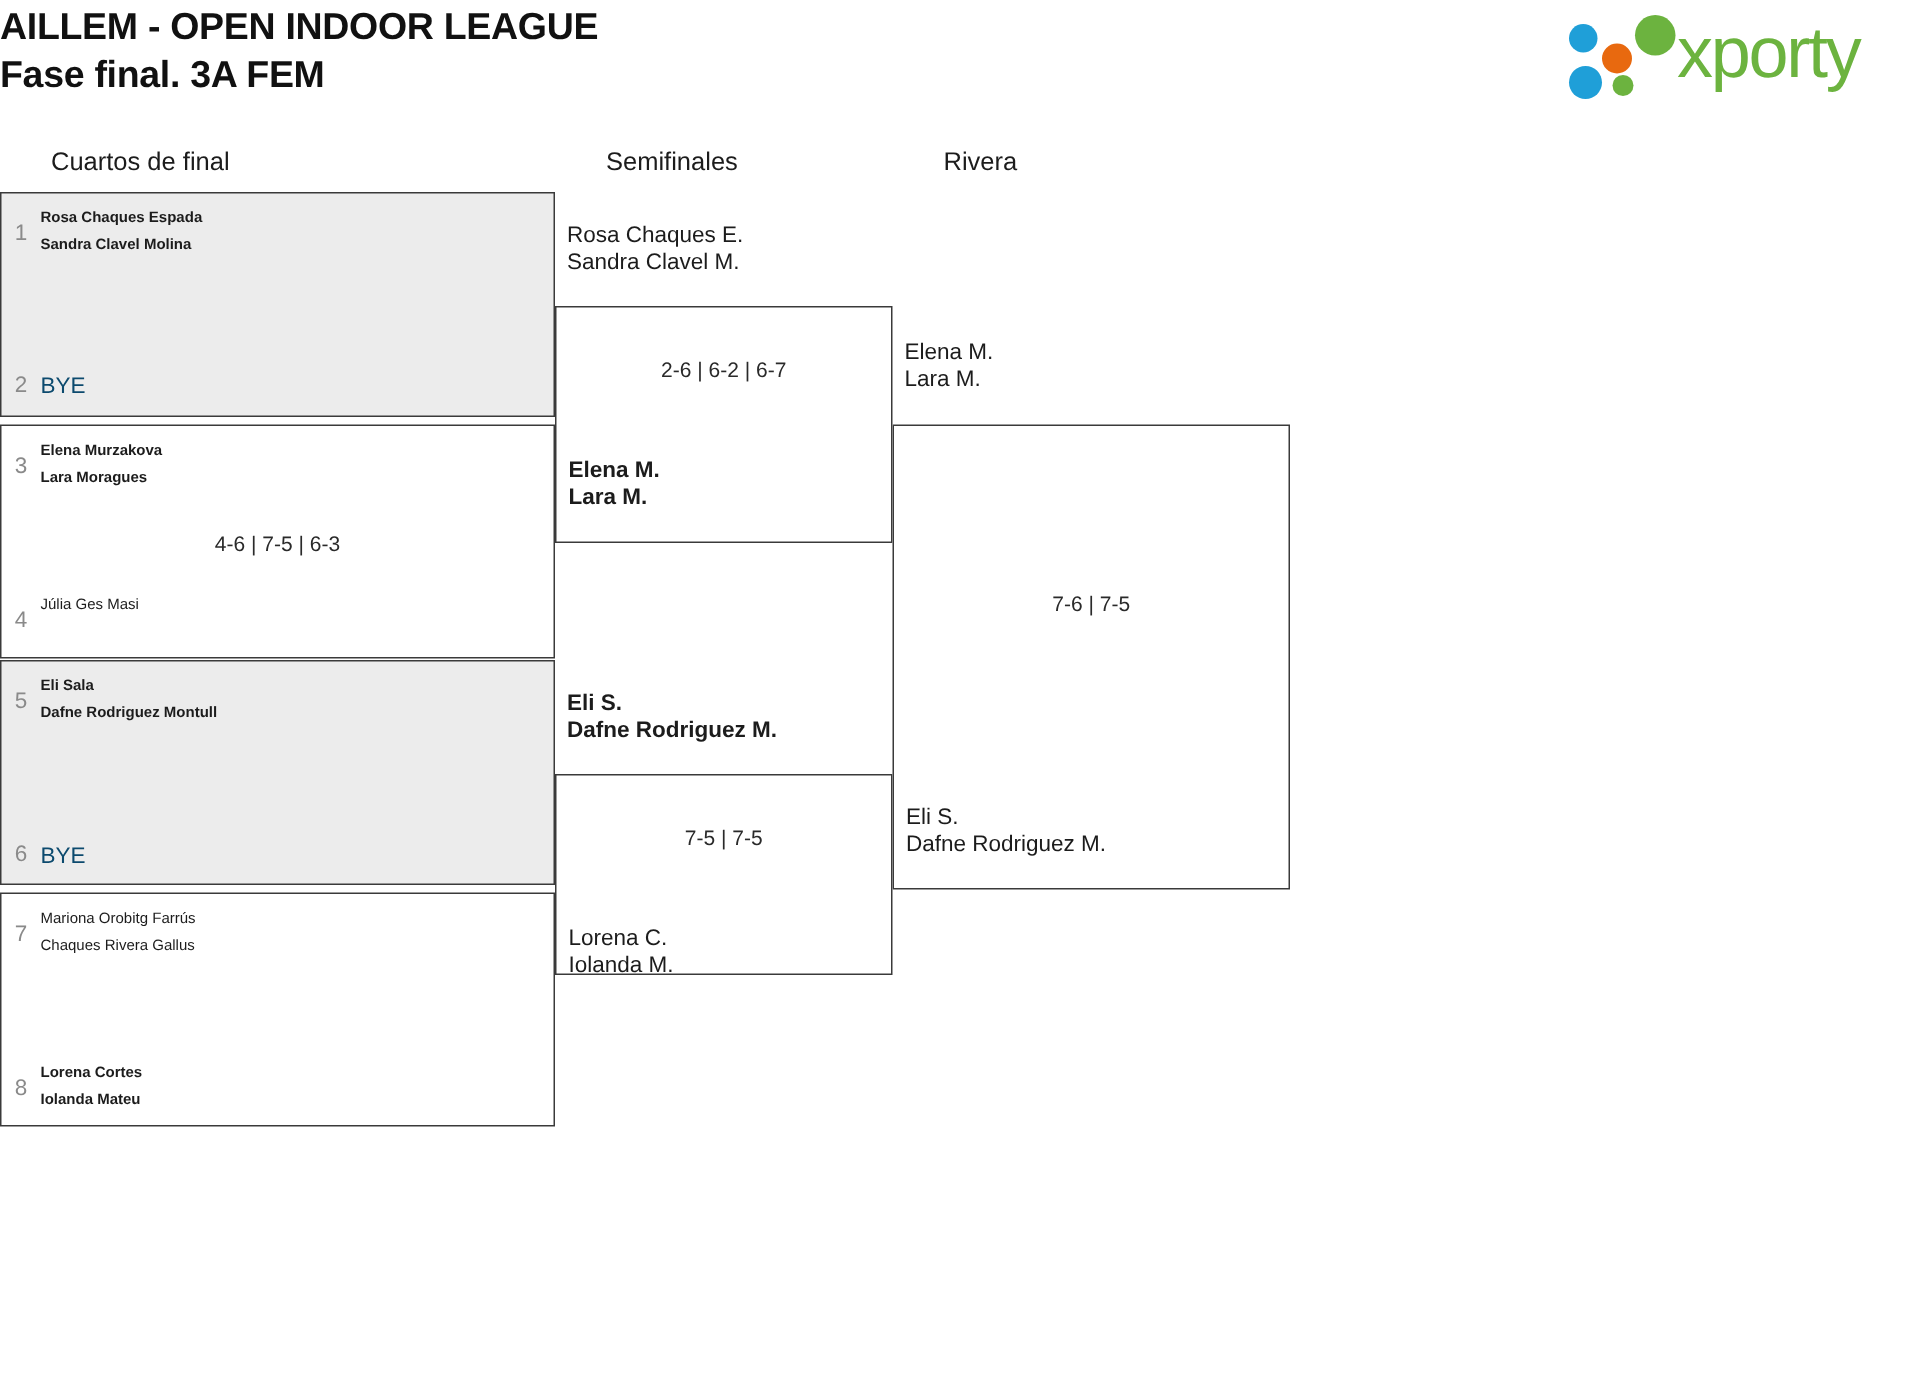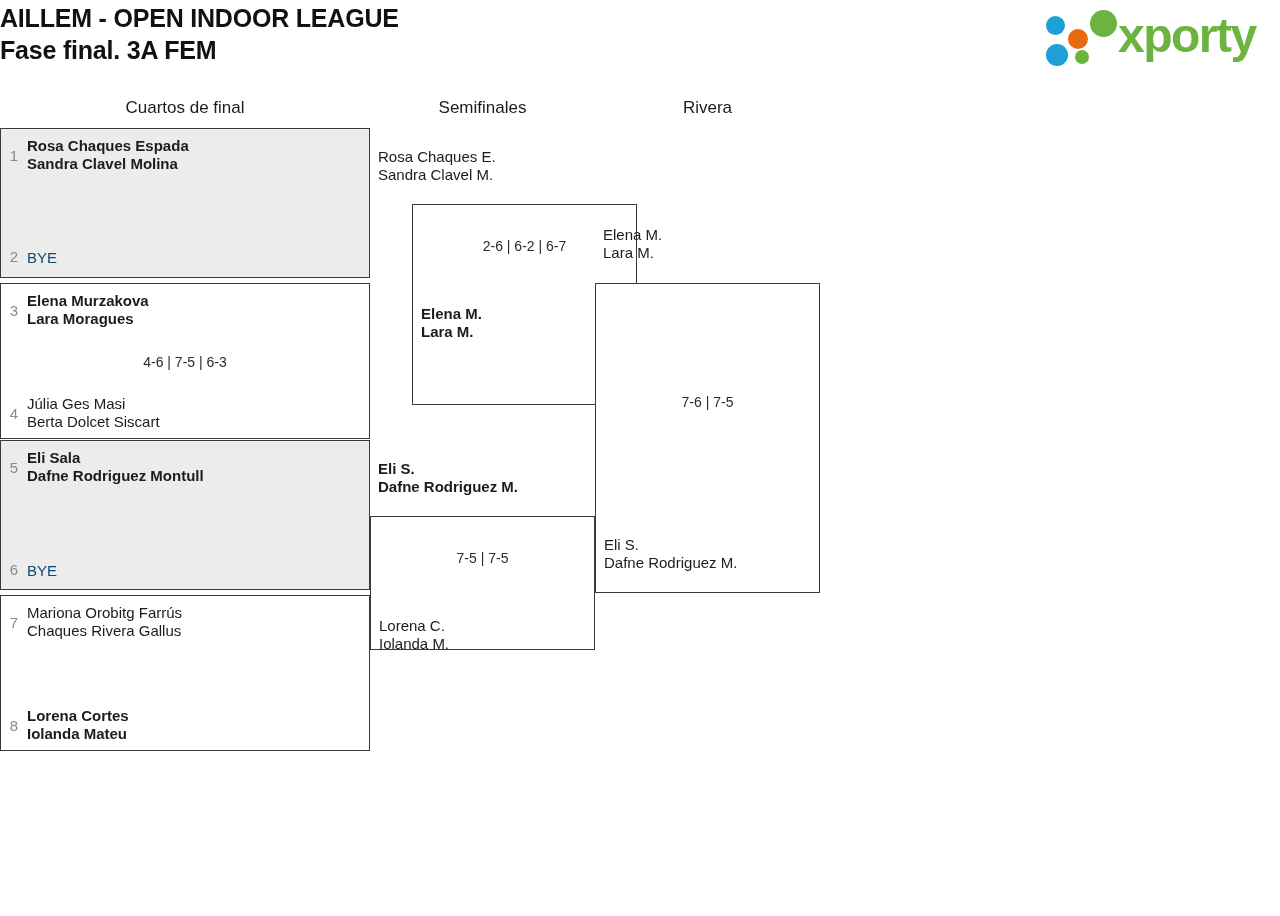--- a/index.html
+++ b/index.html
@@ -19,28 +19,28 @@
   .title-line {
     font-size: 25px; font-weight: bold; letter-spacing: -0.2px;
     line-height: 32px; color: #111111; white-space: nowrap;
   }
 
   .logo { position: absolute; left: 1046px; top: 6px; width: 230px; height: 62px; }
   .logo-dots { position: absolute; left: 0; top: 4px; width: 72px; height: 56px; }
   .dot { position: absolute; border-radius: 50%; }
   .logo-word {
     position: absolute; left: 72px; top: 2px;
-    font-size: 48px; font-weight: bold; letter-spacing: -1.5px;
+    font-size: 48px; font-weight: normal; letter-spacing: -1.5px;
     line-height: 56px;
   }
 
   
   .round-head {
-    position: absolute; text-align: center;
-    font-size: 17px; line-height: 24px; color: #1c1c1c; white-space: nowrap;
+    position: absolute; 
+    font-size: 17px; line-height: 24px; color: #1c1c1c; white-space: nowrap; margin-left: 34px;
   }
 
   
   .match {
     position: absolute;
     border: 1px solid #3a3a3a;
     background: #ffffff;
   }
   .match.shaded { background: #ececec; }
 
@@ -48,21 +48,21 @@
     position: absolute; left: 0; width: 100%;
     display: flex; align-items: flex-start;
   }
   .seed {
     width: 26px; flex: 0 0 26px; text-align: center;
     font-size: 15px; line-height: 19px; color: #8a8a8a;
     padding-top: 9px;
   }
   .players { flex: 1 1 auto; padding-right: 8px; }
   .pname {
-    font-size: 15px; line-height: 18px; color: #1c1c1c;
+    font-size: 10px; line-height: 18px; color: #1c1c1c;
     white-space: nowrap;
   }
   .pname.win { font-weight: bold; }
   .bye {
     font-size: 15px; line-height: 19px; color: #0c4a6e; padding-top: 1px;
   }
   .score {
     position: absolute; left: 0; width: 100%; text-align: center;
     font-size: 14px; line-height: 18px; color: #2a2a2a; white-space: nowrap;
   }
@@ -122,21 +122,20 @@
       <div class="seed">3</div>
       <div class="players">
         <div class="pname win">Elena Murzakova</div>
         <div class="pname win">Lara Moragues</div>
       </div>
     </div>
     <div class="slot" style="top:111px;">
       <div class="seed">4</div>
       <div class="players">
         <div class="pname">Júlia Ges Masi</div>
-        <div class="pname">Berta Dolcet Siscart</div>
       </div>
     </div>
     <div class="score" style="top:69px;">4-6 | 7-5 | 6-3</div>
   </div>
 
   <div class="match shaded" style="left:0px; top:440px; width:370px; height:150px;">
     <div class="slot" style="top:8px;">
       <div class="seed">5</div>
       <div class="players">
         <div class="pname win">Eli Sala</div>
@@ -167,21 +166,21 @@
         <div class="pname win">Iolanda Mateu</div>
       </div>
     </div>
   </div>
 
   <div class="advance" style="left:378px; top:148px; width:210px;">
     <div class="pname">Rosa Chaques E.</div>
     <div class="pname">Sandra Clavel M.</div>
   </div>
 
-  <div class="match" style="left:370px; top:204px; width:225px; height:201px;margin-left:42px;">
+  <div class="match" style="left:370px; top:204px; width:225px; height:158px;">
     <div class="score" style="top:32px;">2-6 | 6-2 | 6-7</div>
     <div class="advance" style="left:8px; top:100px; width:210px;">
       <div class="pname win">Elena M.</div>
       <div class="pname win">Lara M.</div>
     </div>
   </div>
 
   <div class="advance" style="left:378px; top:460px; width:210px;">
     <div class="pname win">Eli S.</div>
     <div class="pname win">Dafne Rodriguez M.</div>
@@ -193,21 +192,21 @@
       <div class="pname">Lorena C.</div>
       <div class="pname">Iolanda M.</div>
     </div>
   </div>
 
   <div class="advance" style="left:603px; top:226px; width:210px;">
     <div class="pname">Elena M.</div>
     <div class="pname">Lara M.</div>
   </div>
 
-  <div class="match" style="left:595px; top:283px; width:225px; height:310px;">
+  <div class="match" style="left:595px; top:283px; width:265px; height:310px;">
     <div class="score" style="top:109px;">7-6 | 7-5</div>
     <div class="advance" style="left:8px; top:252px; width:210px;">
       <div class="pname">Eli S.</div>
       <div class="pname">Dafne Rodriguez M.</div>
     </div>
   </div>
 
 </div>
 
 </body></html>

